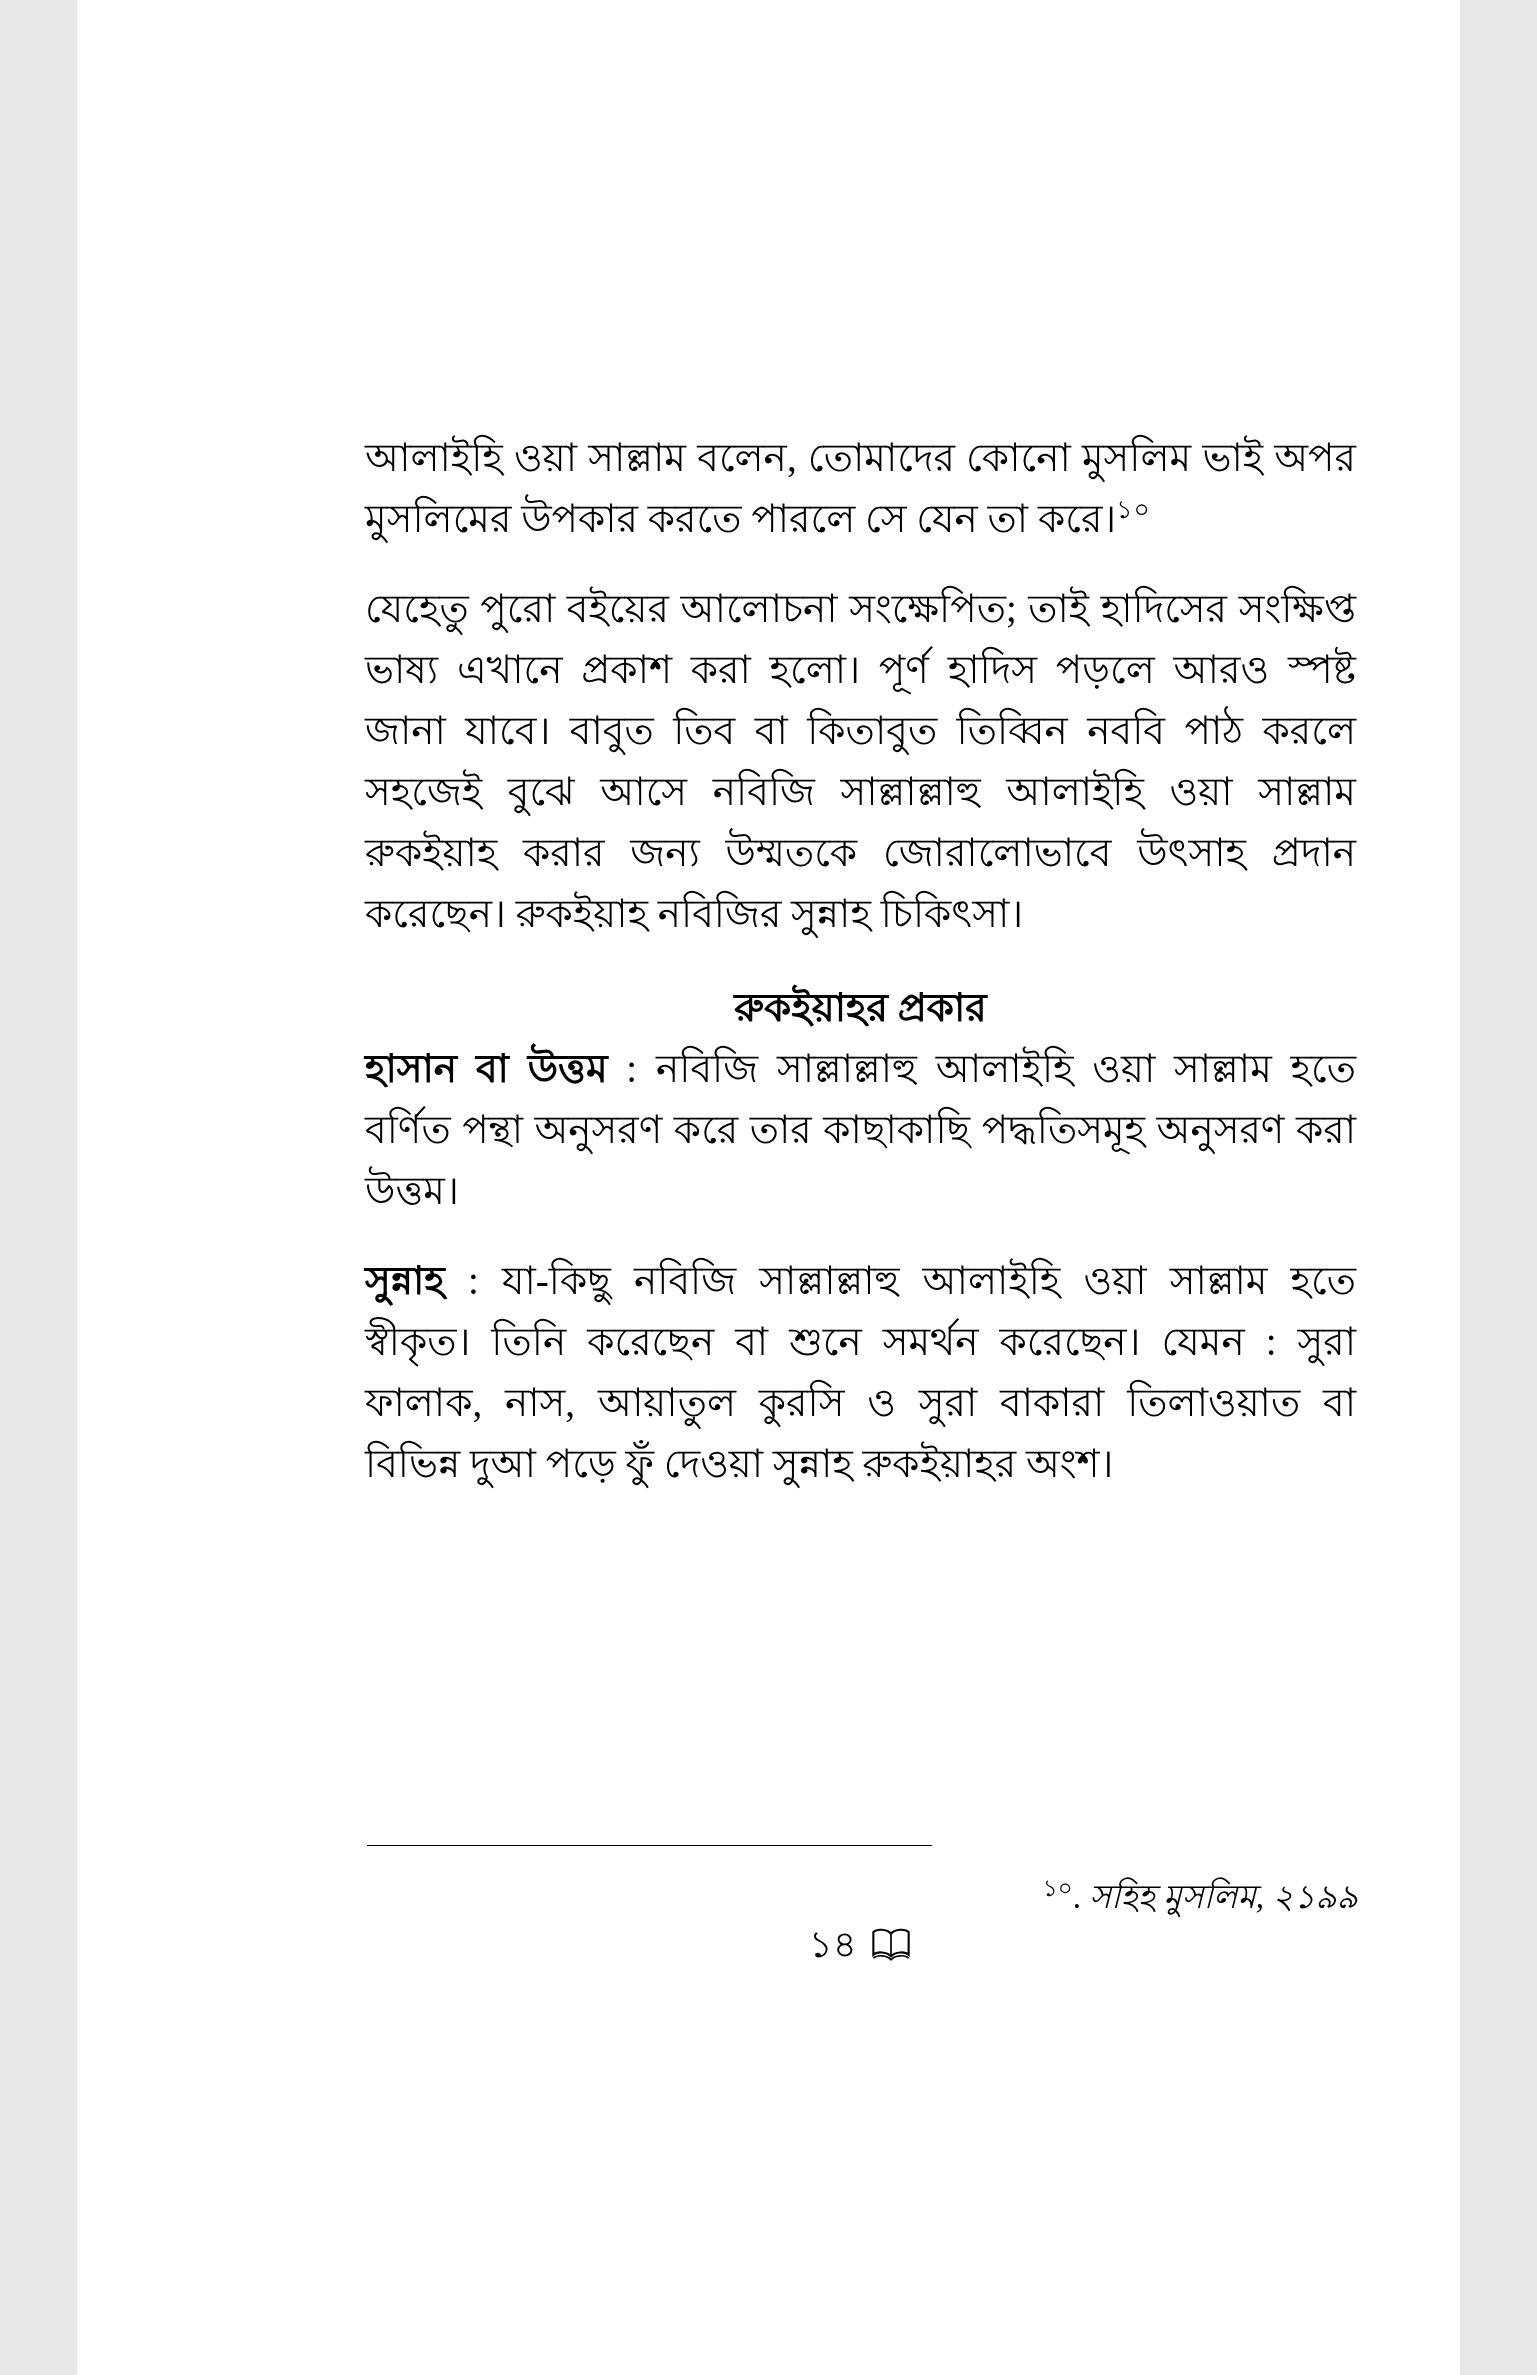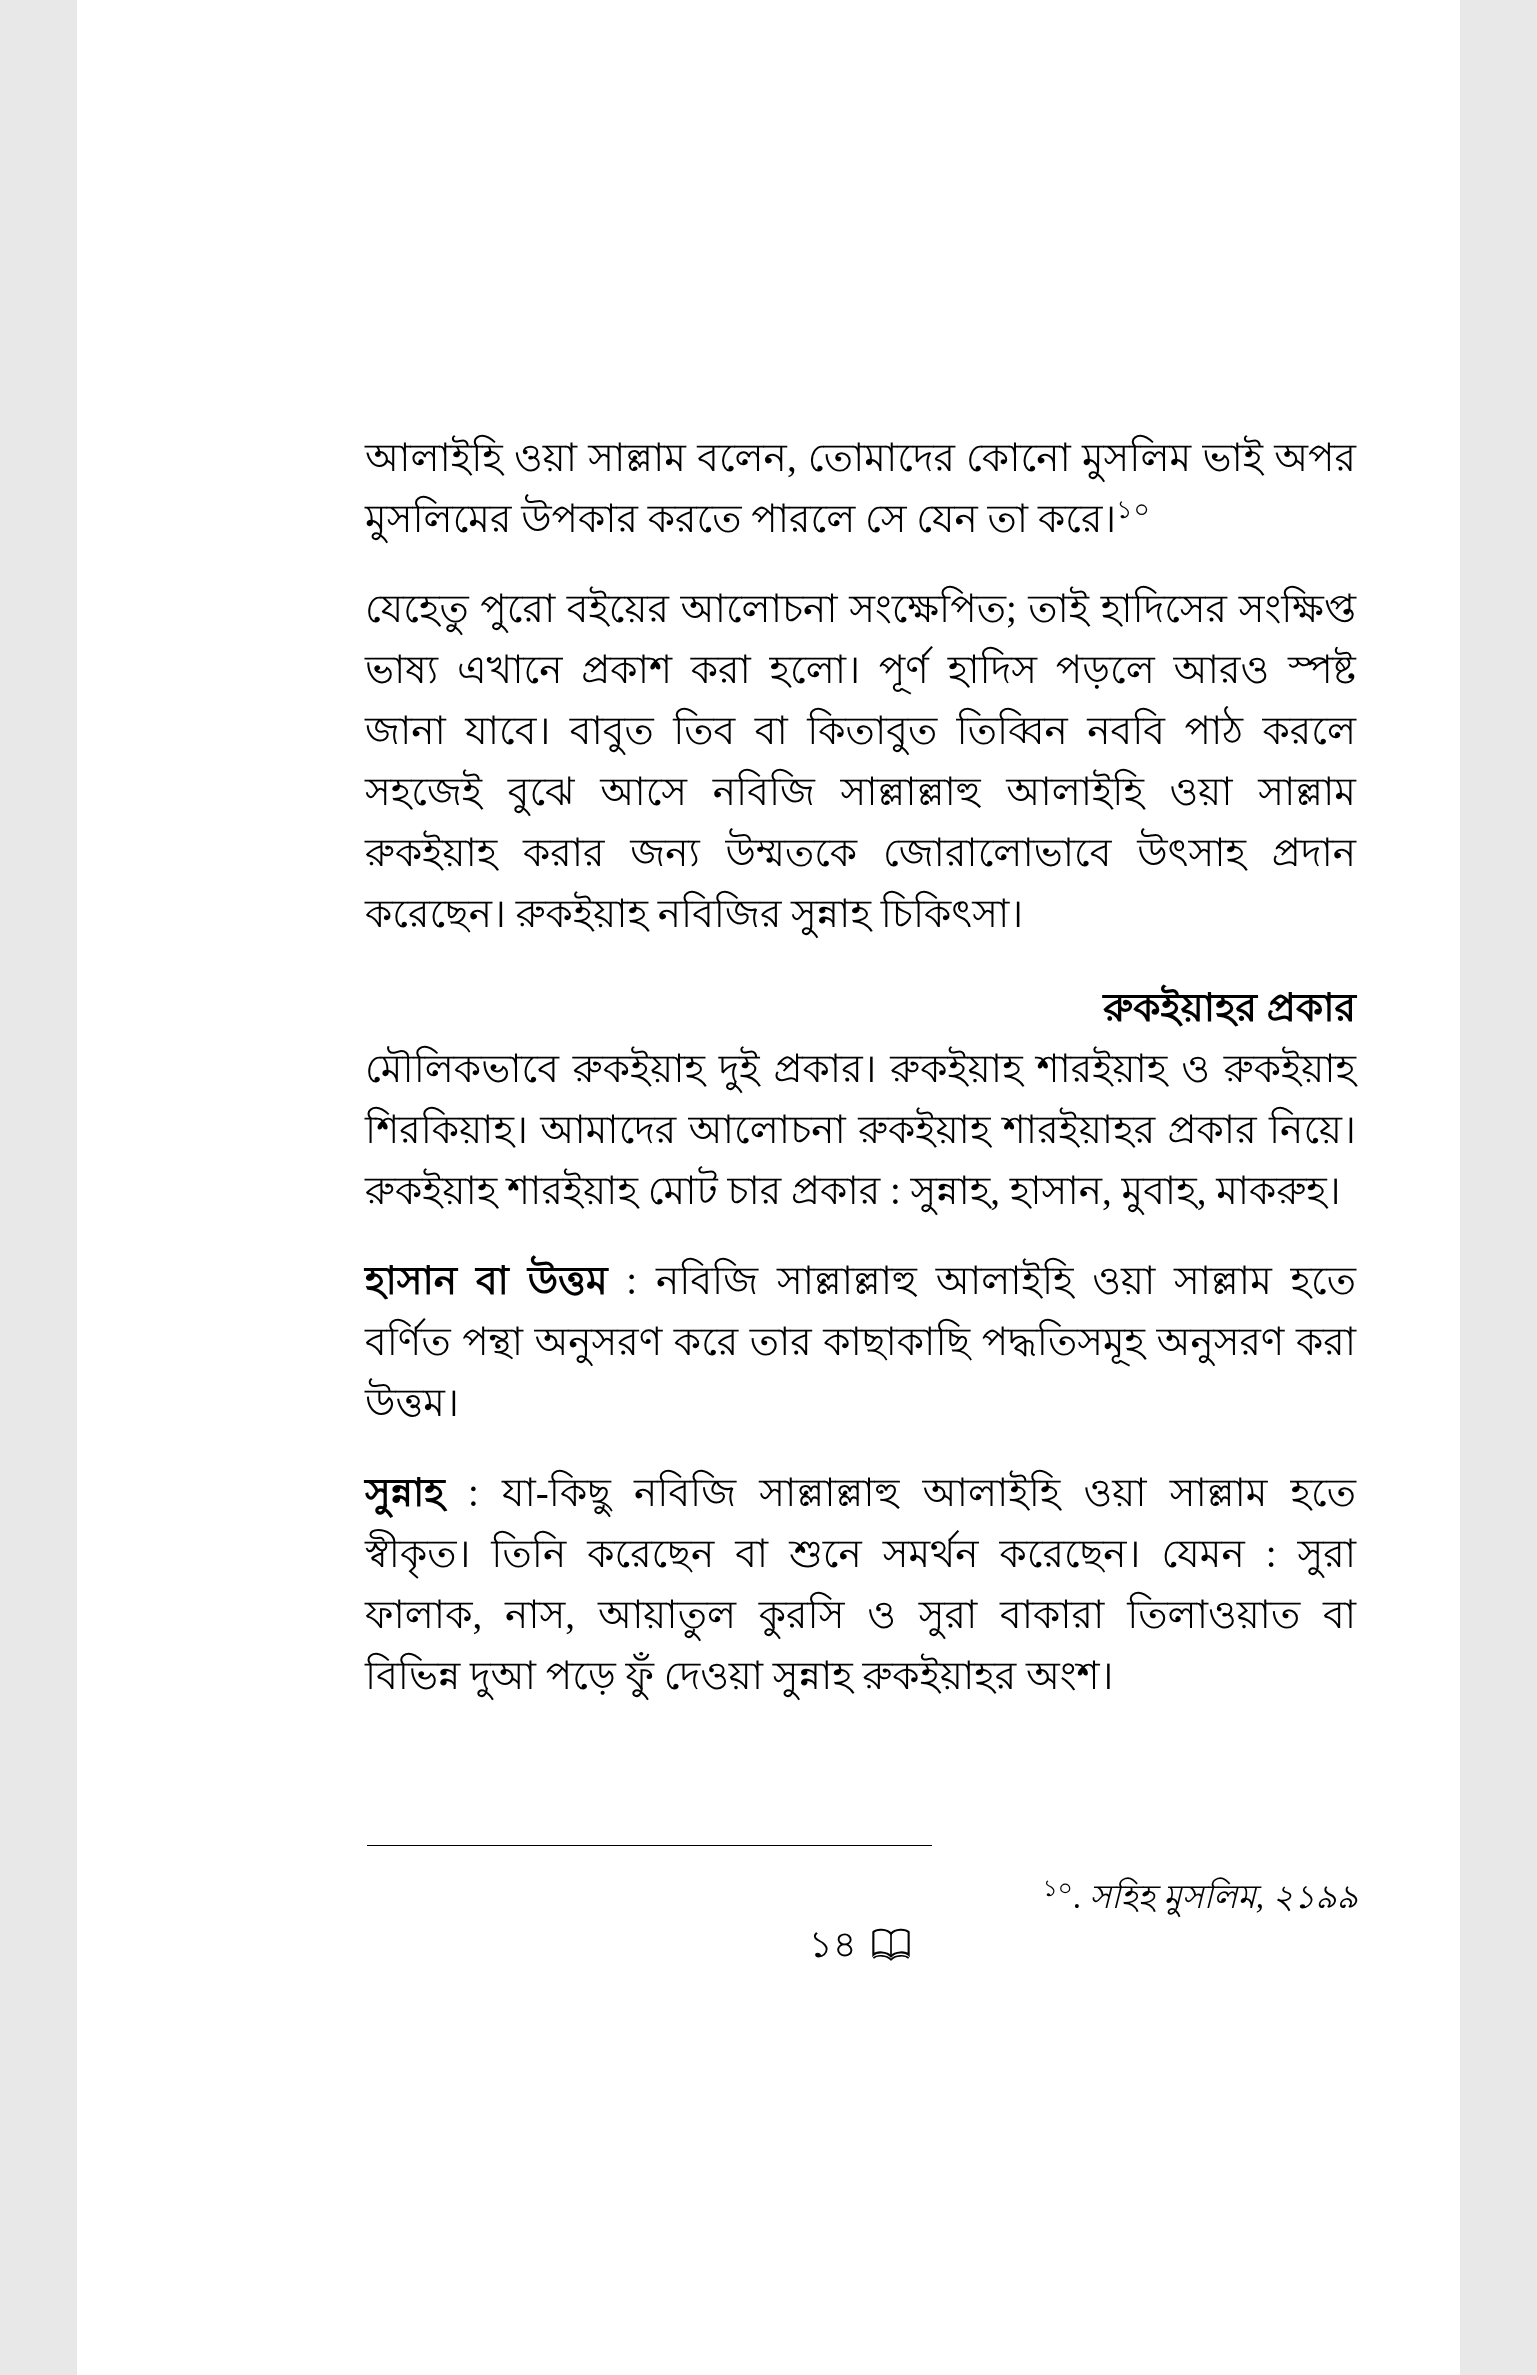--- a/index.html
+++ b/index.html
@@ -30,21 +30,21 @@
     margin: 0 0 29px 0;
   }
   .content p:last-child {
     margin-bottom: 0;
   }
   .section-heading {
     margin: 33px 0 0 0;
     font-size: 39px;
     line-height: 61px;
     font-weight: bold;
-    text-align: right;
+    text-align: center;
   }
   .heading-para {
     margin-top: 0 !important;
   }
   .lead-bold {
     font-weight: bold;
   }
   sup.fn-ref {
     font-size: 25px;
     line-height: 0;
@@ -110,21 +110,20 @@
 <div class="page">
 
   <div class="content">
 
     <p><span>আলাইহি ওয়া সাল্লাম বলেন, তোমাদের কোনো মুসলিম ভাই অপর মুসলিমের উপকার করতে পারলে সে যেন তা করে।</span><sup class="fn-ref">১০</sup></p>
 
     <p><span>যেহেতু পুরো বইয়ের আলোচনা সংক্ষেপিত; তাই হাদিসের সংক্ষিপ্ত ভাষ্য এখানে প্রকাশ করা হলো। পূর্ণ হাদিস পড়লে আরও স্পষ্ট জানা যাবে। বাবুত তিব বা কিতাবুত তিব্বিন নববি পাঠ করলে সহজেই বুঝে আসে নবিজি সাল্লাল্লাহু আলাইহি ওয়া সাল্লাম রুকইয়াহ করার জন্য উম্মতকে জোরালোভাবে উৎসাহ প্রদান করেছেন। রুকইয়াহ নবিজির সুন্নাহ চিকিৎসা।</span></p>
 
     <h2 class="section-heading">রুকইয়াহর প্রকার</h2>
 
-    <p class="heading-para"><span>মৌলিকভাবে রুকইয়াহ দুই প্রকার। রুকইয়াহ শারইয়াহ ও রুকইয়াহ শিরকিয়াহ। আমাদের আলোচনা রুকইয়াহ শারইয়াহর প্রকার নিয়ে। রুকইয়াহ শারইয়াহ মোট চার প্রকার : সুন্নাহ, হাসান, মুবাহ, মাকরুহ।</span></p>
 
     <p><span class="lead-bold">হাসান বা উত্তম</span><span> : নবিজি সাল্লাল্লাহু আলাইহি ওয়া সাল্লাম হতে বর্ণিত পন্থা অনুসরণ করে তার কাছাকাছি পদ্ধতিসমূহ অনুসরণ করা উত্তম।</span></p>
 
     <p><span class="lead-bold">সুন্নাহ</span><span> : যা-কিছু নবিজি সাল্লাল্লাহু আলাইহি ওয়া সাল্লাম হতে স্বীকৃত। তিনি করেছেন বা শুনে সমর্থন করেছেন। যেমন : সুরা ফালাক, নাস, আয়াতুল কুরসি ও সুরা বাকারা তিলাওয়াত বা বিভিন্ন দুআ পড়ে ফুঁ দেওয়া সুন্নাহ রুকইয়াহর অংশ।</span></p>
 
   </div>
 
   <div class="footnote-divider"></div>
 
   <div class="footnote"><span class="fn-marker">১০</span><span>. </span><span class="fn-citation">সহিহ মুসলিম,</span><span class="fn-number"> ২১৯৯</span></div>

